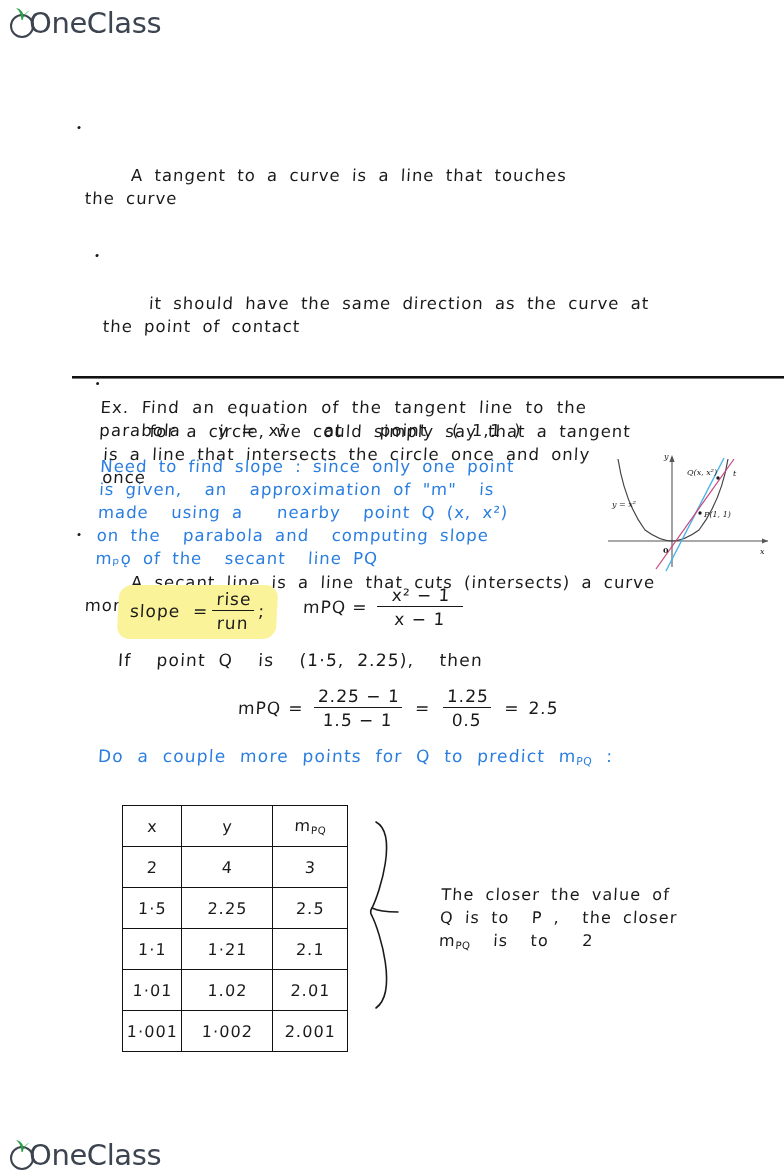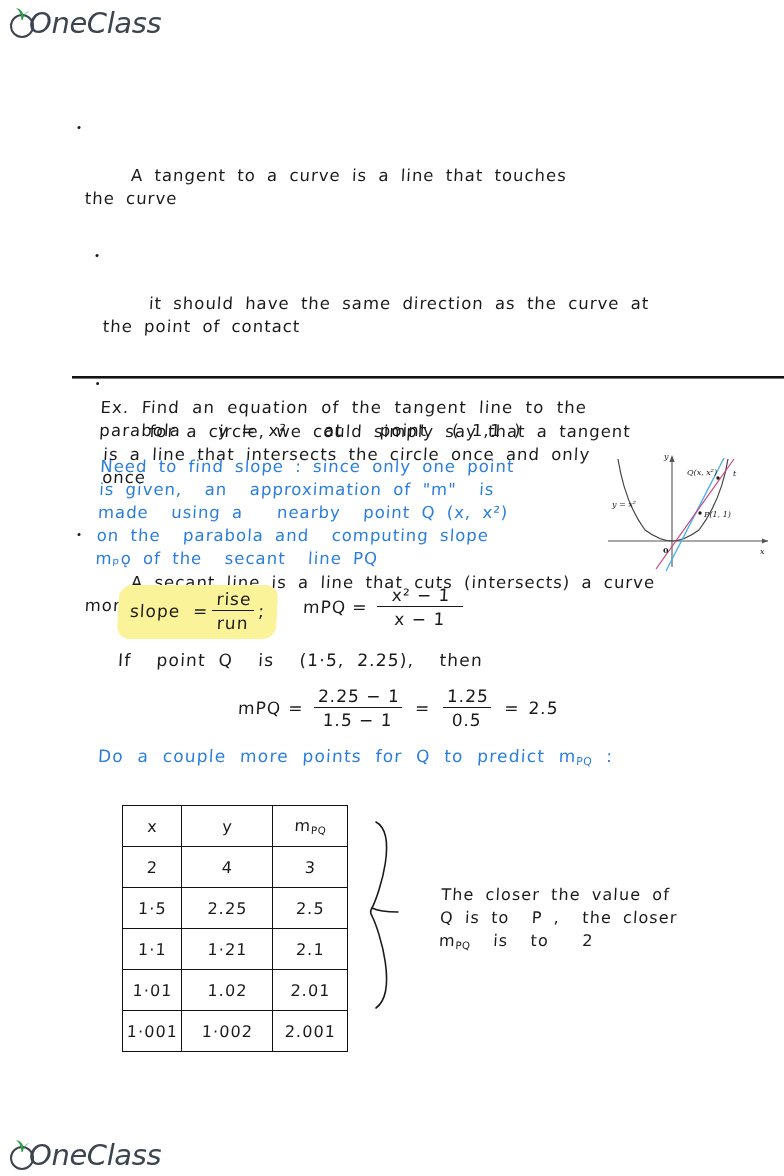--- a/index.html
+++ b/index.html
@@ -15,21 +15,20 @@
     font-family: "DejaVu Sans", sans-serif;
     overflow: hidden;
   }
 
   
   .logo {
     position: absolute;
     display: flex;
     align-items: flex-end;
     user-select: none;
-    font-style: italic;
   }
   .logo-header { left: 8px; top: 6px; }
   .logo-footer { left: 8px; top: 1138px; }
   .logo-mark {
     position: relative;
     width: 34px;
     height: 34px;
     flex: 0 0 auto;
   }
   .logo-apple {

